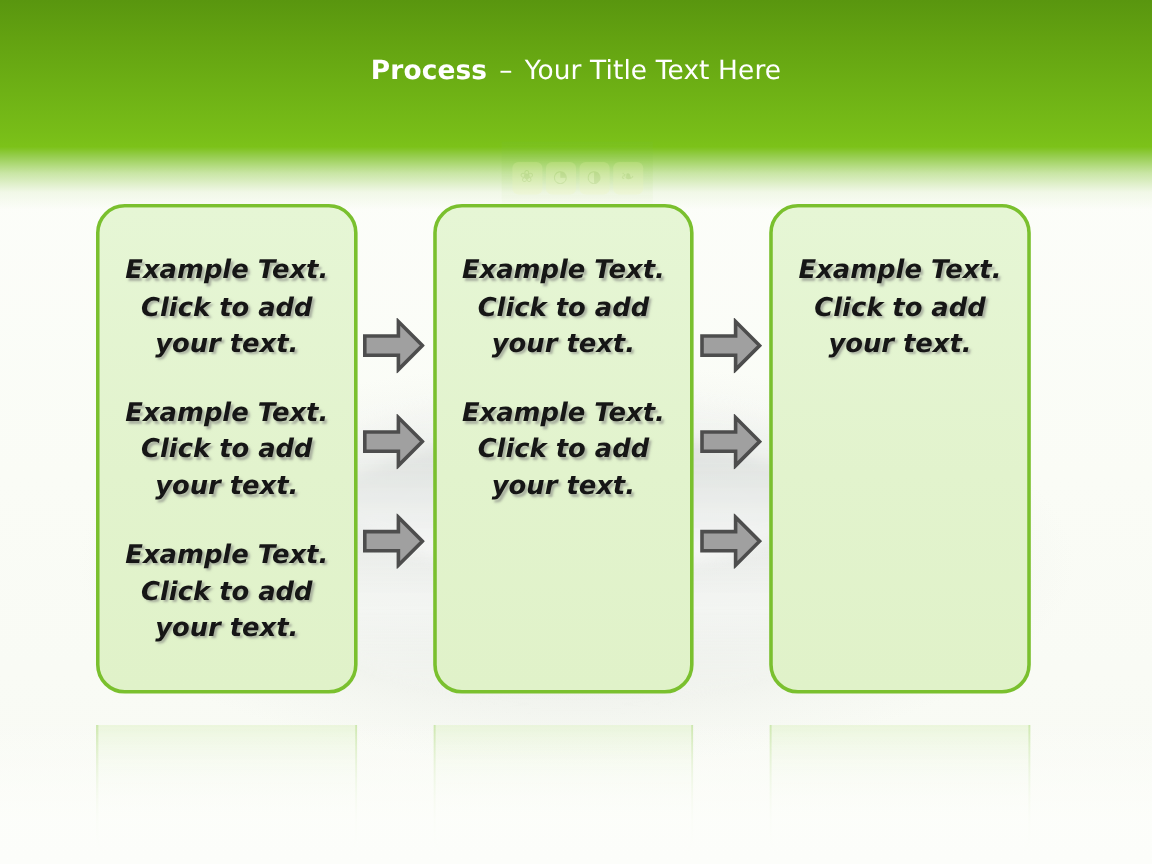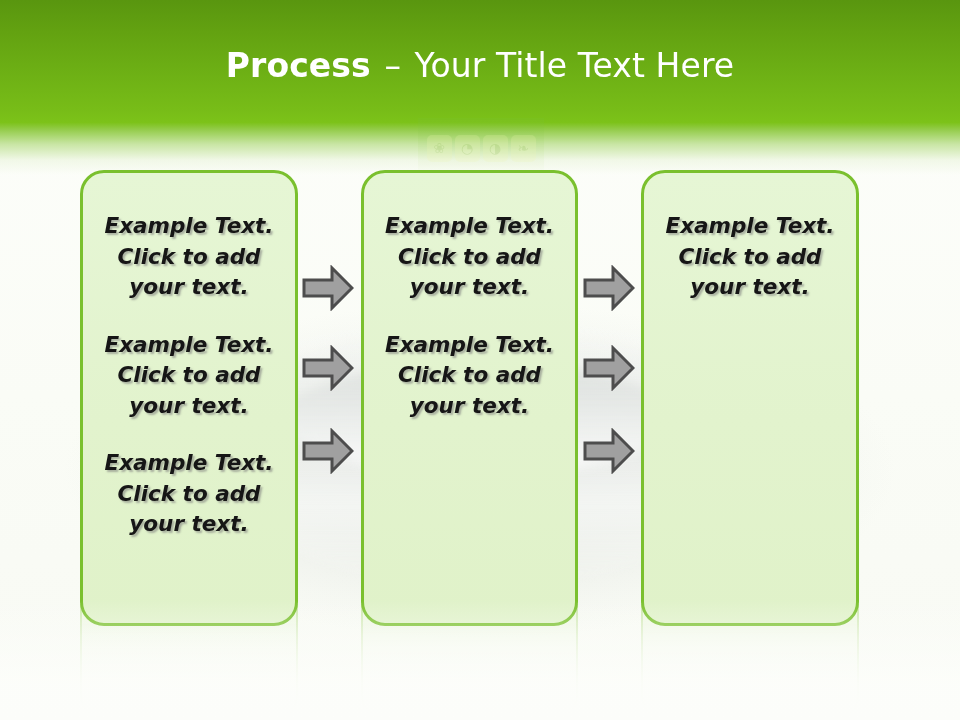--- a/index.html
+++ b/index.html
@@ -104,34 +104,34 @@
     color: rgba(150,190,80,0.85);
     line-height: 1;
   }
   .slide-title {
     position: absolute;
     left: 0;
     top: 47px;
     width: 960px;
     text-align: center;
     color: #ffffff;
-    font-size: 33px;
+    font-size: 22px;
     line-height: 1.15;
     letter-spacing: 0.1px;
     white-space: nowrap;
   }
   .slide-title .t-bold { font-weight: 700; }
   .slide-title .t-sep  { font-weight: 400; padding: 0 3px; }
   .slide-title .t-rest { font-weight: 400; }
 
   
   .box {
     position: absolute;
     top: 170px;
-    height: 456px;
+    height: 408px;
     box-sizing: border-box;
     border: 3px solid #7ac02e;
     border-radius: 24px;
     background: linear-gradient(180deg, #e6f6d5 0%, #e2f3cd 55%, #e0f2c9 100%);
     padding: 38px 13px 0 13px;
   }
   #box1 { left: 80px;  width: 218px; }
   #box2 { left: 361px; width: 217px; }
   #box3 { left: 641px; width: 218px; }
 

